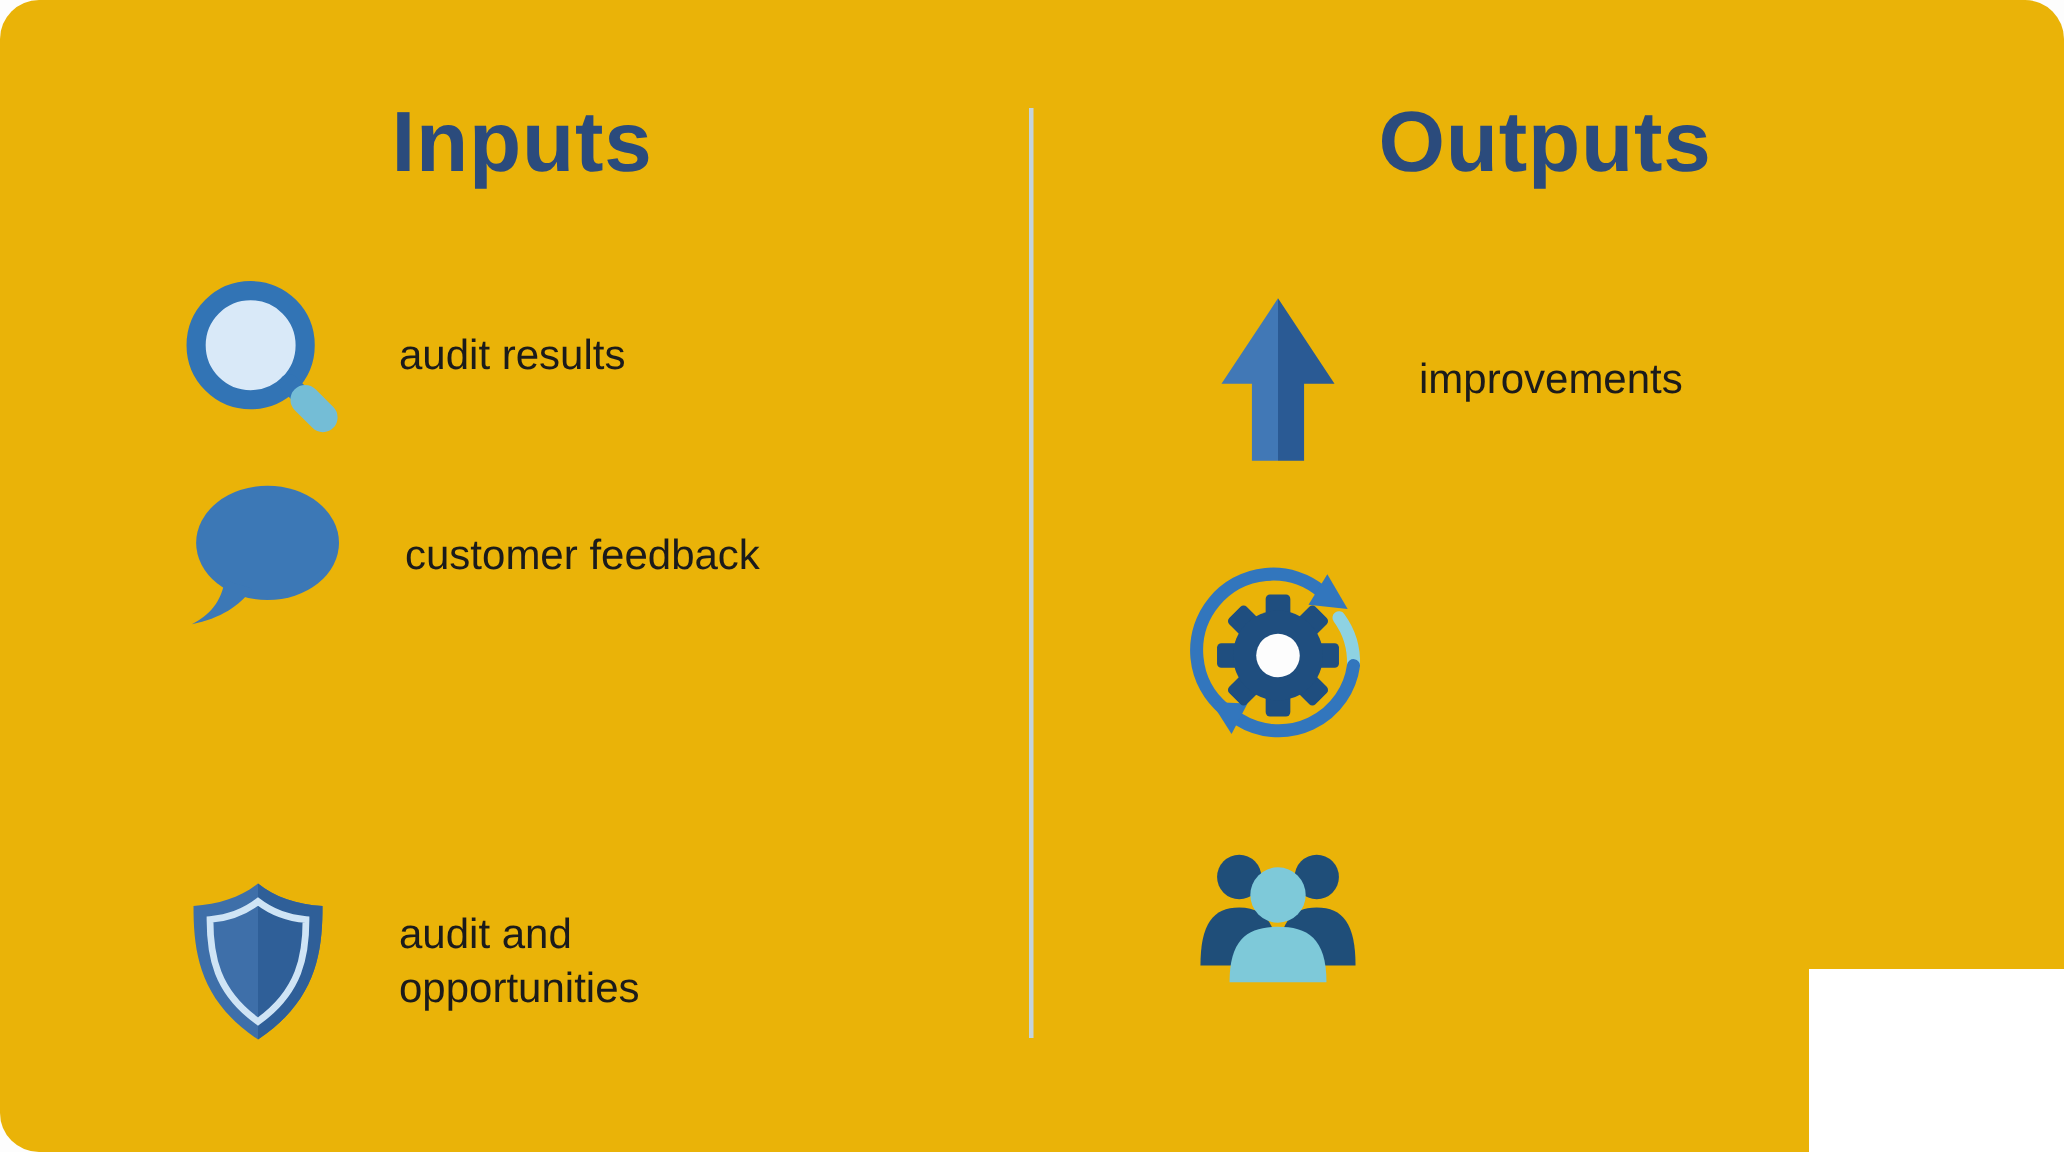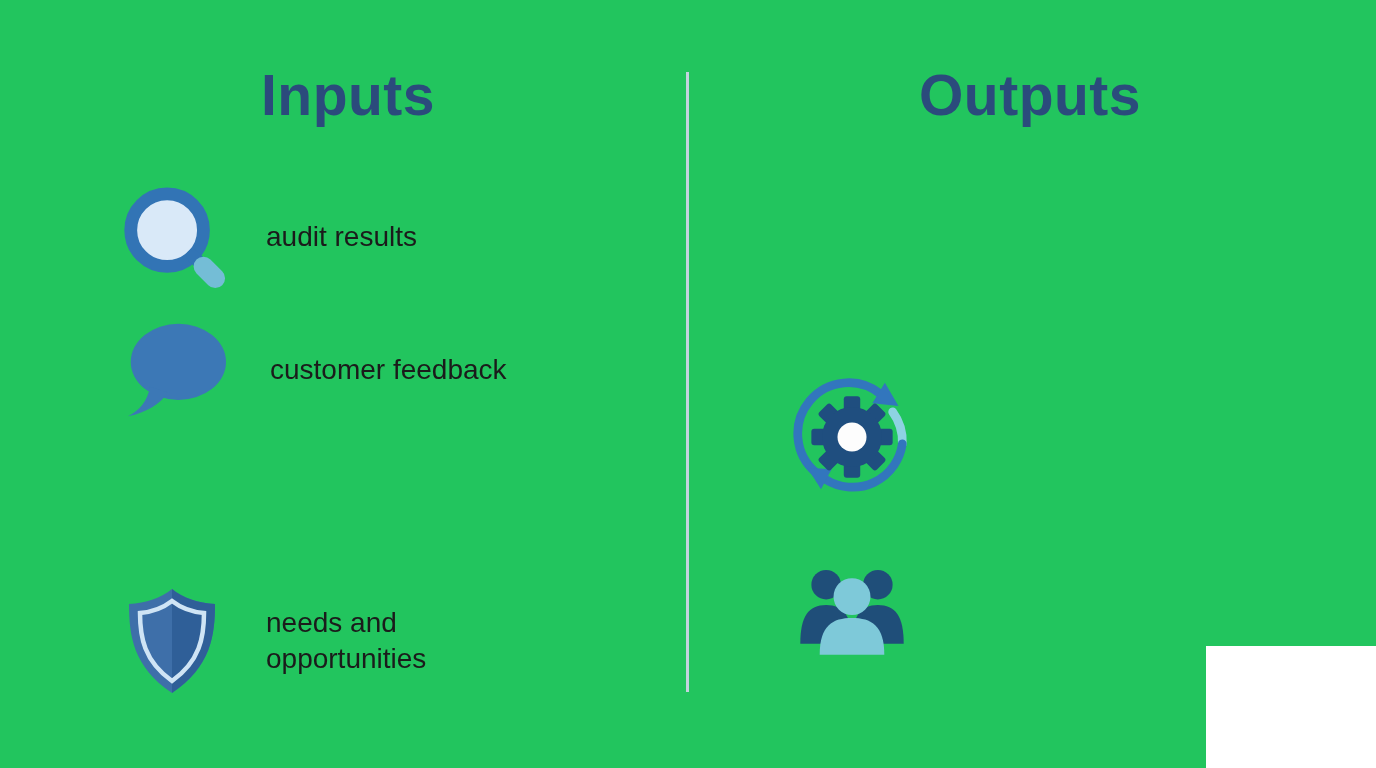--- a/index.html
+++ b/index.html
@@ -6,21 +6,22 @@
   html, body { width: 1376px; height: 768px; }
   body {
     font-family: "Liberation Sans", sans-serif;
     background: #fdfdfd;
     overflow: hidden;
   }
   .canvas {
     position: relative;
     width: 1376px;
     height: 768px;
-    background: #22c55e;
+    background: #eab308;
+    border-radius: 26px;
   }
   .col-title {
     position: absolute;
     font-weight: bold;
     font-size: 57px;
     letter-spacing: 0.5px;
     color: #2b4b7c;
     top: 62px;
   }
   .col-title.inputs  { left: 261px; }
@@ -108,23 +109,32 @@
 
 
   <div class="row in-4">
     <span class="icon-cell">
       <svg width="100" height="112" viewBox="0 0 100 112">
         <path d="M50 4 C61 13 76 18 93 19 C93 50 89 82 50 108 C11 82 7 50 7 19 C24 18 39 13 50 4 Z" fill="#3e6fa9"></path>
         <path d="M50 4 C61 13 76 18 93 19 C93 50 89 82 50 108 L50 4 Z" fill="#2f5f98"></path>
         <path d="M50 16 C59 23 70 27 82 28 C82 52 78 76 50 96 C22 76 18 52 18 28 C30 27 41 23 50 16 Z" fill="none" stroke="#cfe4f5" stroke-width="4.5"></path>
       </svg>
     </span>
-    <span class="label wrap">needs and opportunities</span>
+    <span class="label wrap">audit and opportunities</span>
   </div>
 
+  <div class="row out-1">
+    <span class="icon-cell">
+      <svg width="90" height="114" viewBox="0 0 92 118">
+        <polygon points="46,3 7,62 28,62 28,115 46,115" fill="#4178b6"></polygon>
+        <polygon points="46,3 85,62 64,62 64,115 46,115" fill="#2a5a94"></polygon>
+      </svg>
+    </span>
+    <span class="label">improvements</span>
+  </div>
 
   <div class="row out-2">
     <span class="icon-cell">
       <svg width="122" height="132" viewBox="0 0 124 136">
 
         <path d="M 25 105 A 52 52 0 0 1 92 24" fill="none" stroke="#3276bd" stroke-width="9" stroke-linecap="round"></path>
         <polygon points="96,12 83,33 110,36" fill="#3276bd"></polygon>
         <path d="M 104 42 A 52 52 0 0 1 114 75" fill="none" stroke="#8ed2e2" stroke-width="9" stroke-linecap="round"></path>
         <path d="M 114 75 A 52 52 0 0 1 35 112" fill="none" stroke="#3276bd" stroke-width="9" stroke-linecap="round"></path>
         <polygon points="16,100 41,101 30,122" fill="#3276bd"></polygon>

